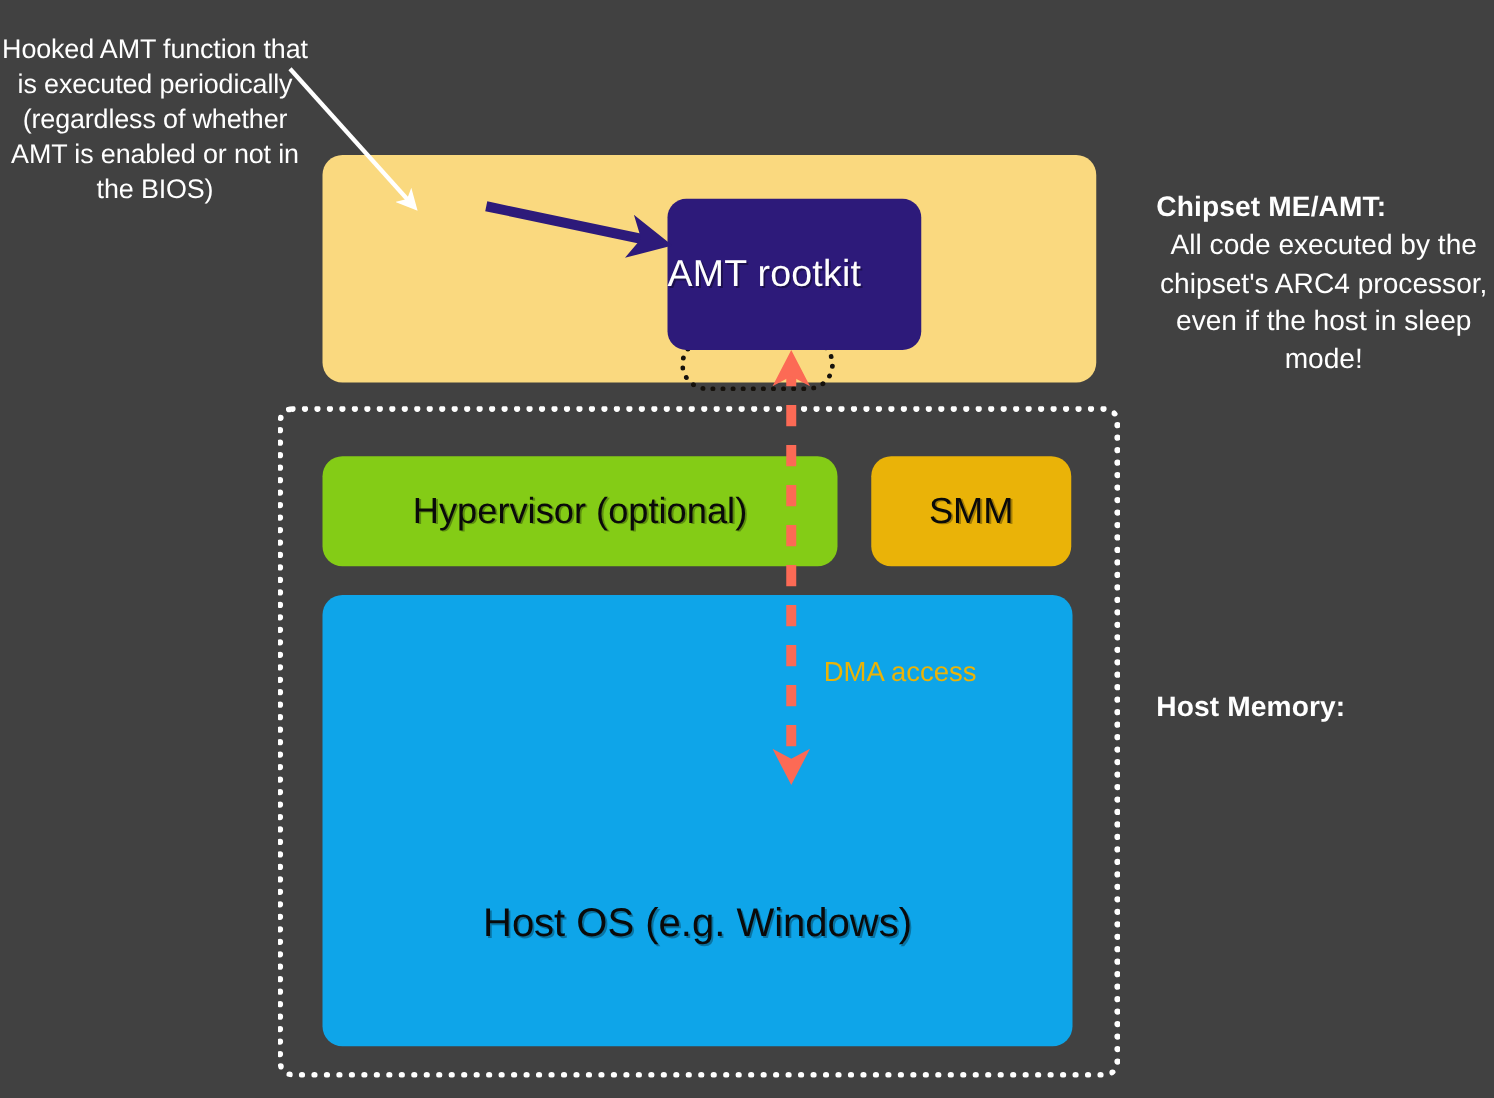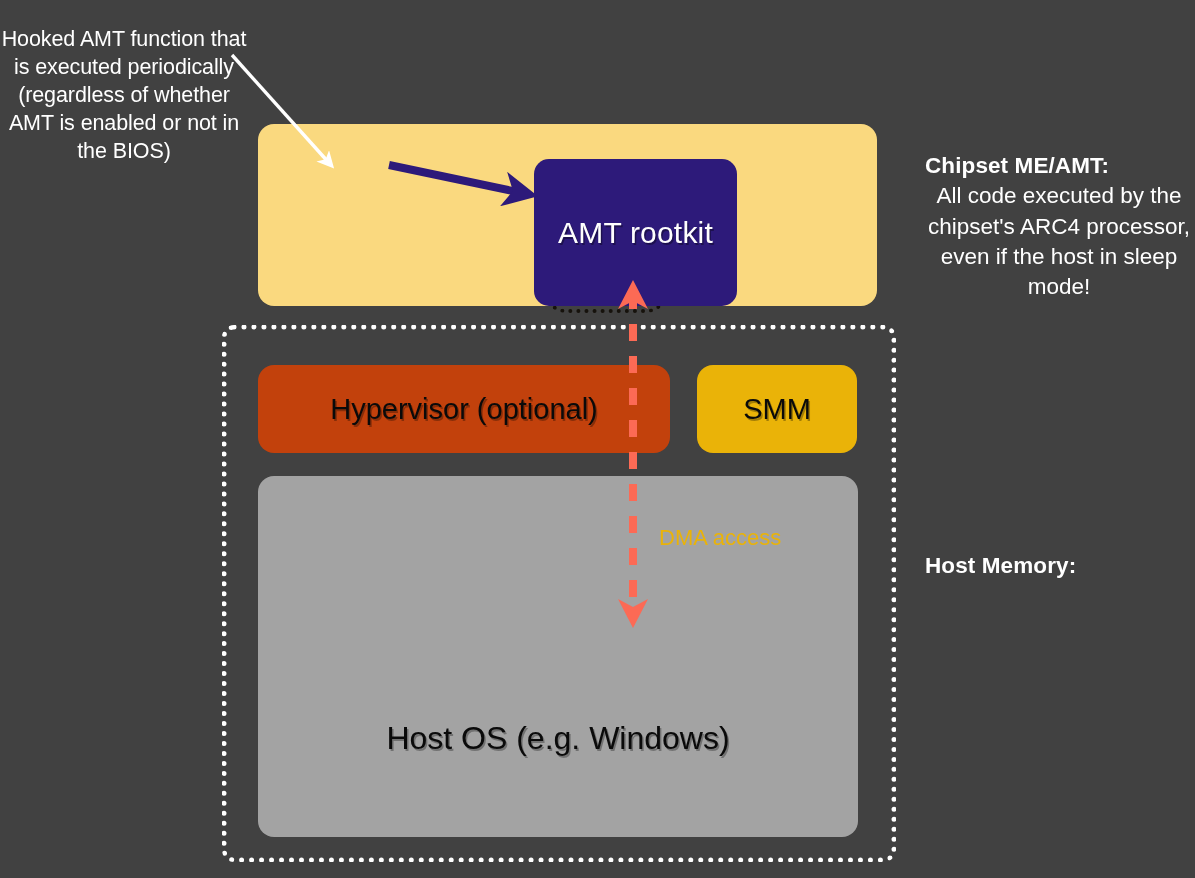--- a/index.html
+++ b/index.html
@@ -77,26 +77,25 @@
     border-radius: 24px;
     box-sizing: border-box;
   }
 
   
   #amt-rootkit {
     position: absolute;
     left: 534px;
     top: 159px;
     width: 203px;
-    height: 147px;
+    height: 121px;
     background: #2d1a7a;
     border-radius: 15px;
     display: flex;
     align-items: center;
-    justify-content: center;
   }
   #amt-rootkit .box-label {
     color: #fefefe;
     font-size: 30px;
     letter-spacing: 0.2px;
     text-shadow: 1.5px 1.5px 0 rgba(0,0,0,0.35);
   }
 
   
   #host-memory {
@@ -121,39 +120,39 @@
   .block .box-label {
     color: #0a0a0a;
     text-shadow: 1.5px 1.5px 0 rgba(0,0,0,0.30);
   }
 
   #hypervisor {
     left: 258px;
     top: 365px;
     width: 412px;
     height: 88px;
-    background: #c2410c;
+    background: #84cc16;
   }
   #hypervisor .box-label { font-size: 29px; }
 
   #smm {
     left: 697px;
     top: 365px;
     width: 160px;
     height: 88px;
     background: #eab308;
   }
   #smm .box-label { font-size: 29px; }
 
   #host-os {
     left: 258px;
     top: 476px;
     width: 600px;
     height: 361px;
-    background: #a3a3a3;
+    background: #0ea5e9;
   }
   #host-os .box-label {
     font-size: 32px;
     position: relative;
     top: 82px;
   }
 
   
   #arrows {
     position: absolute;

